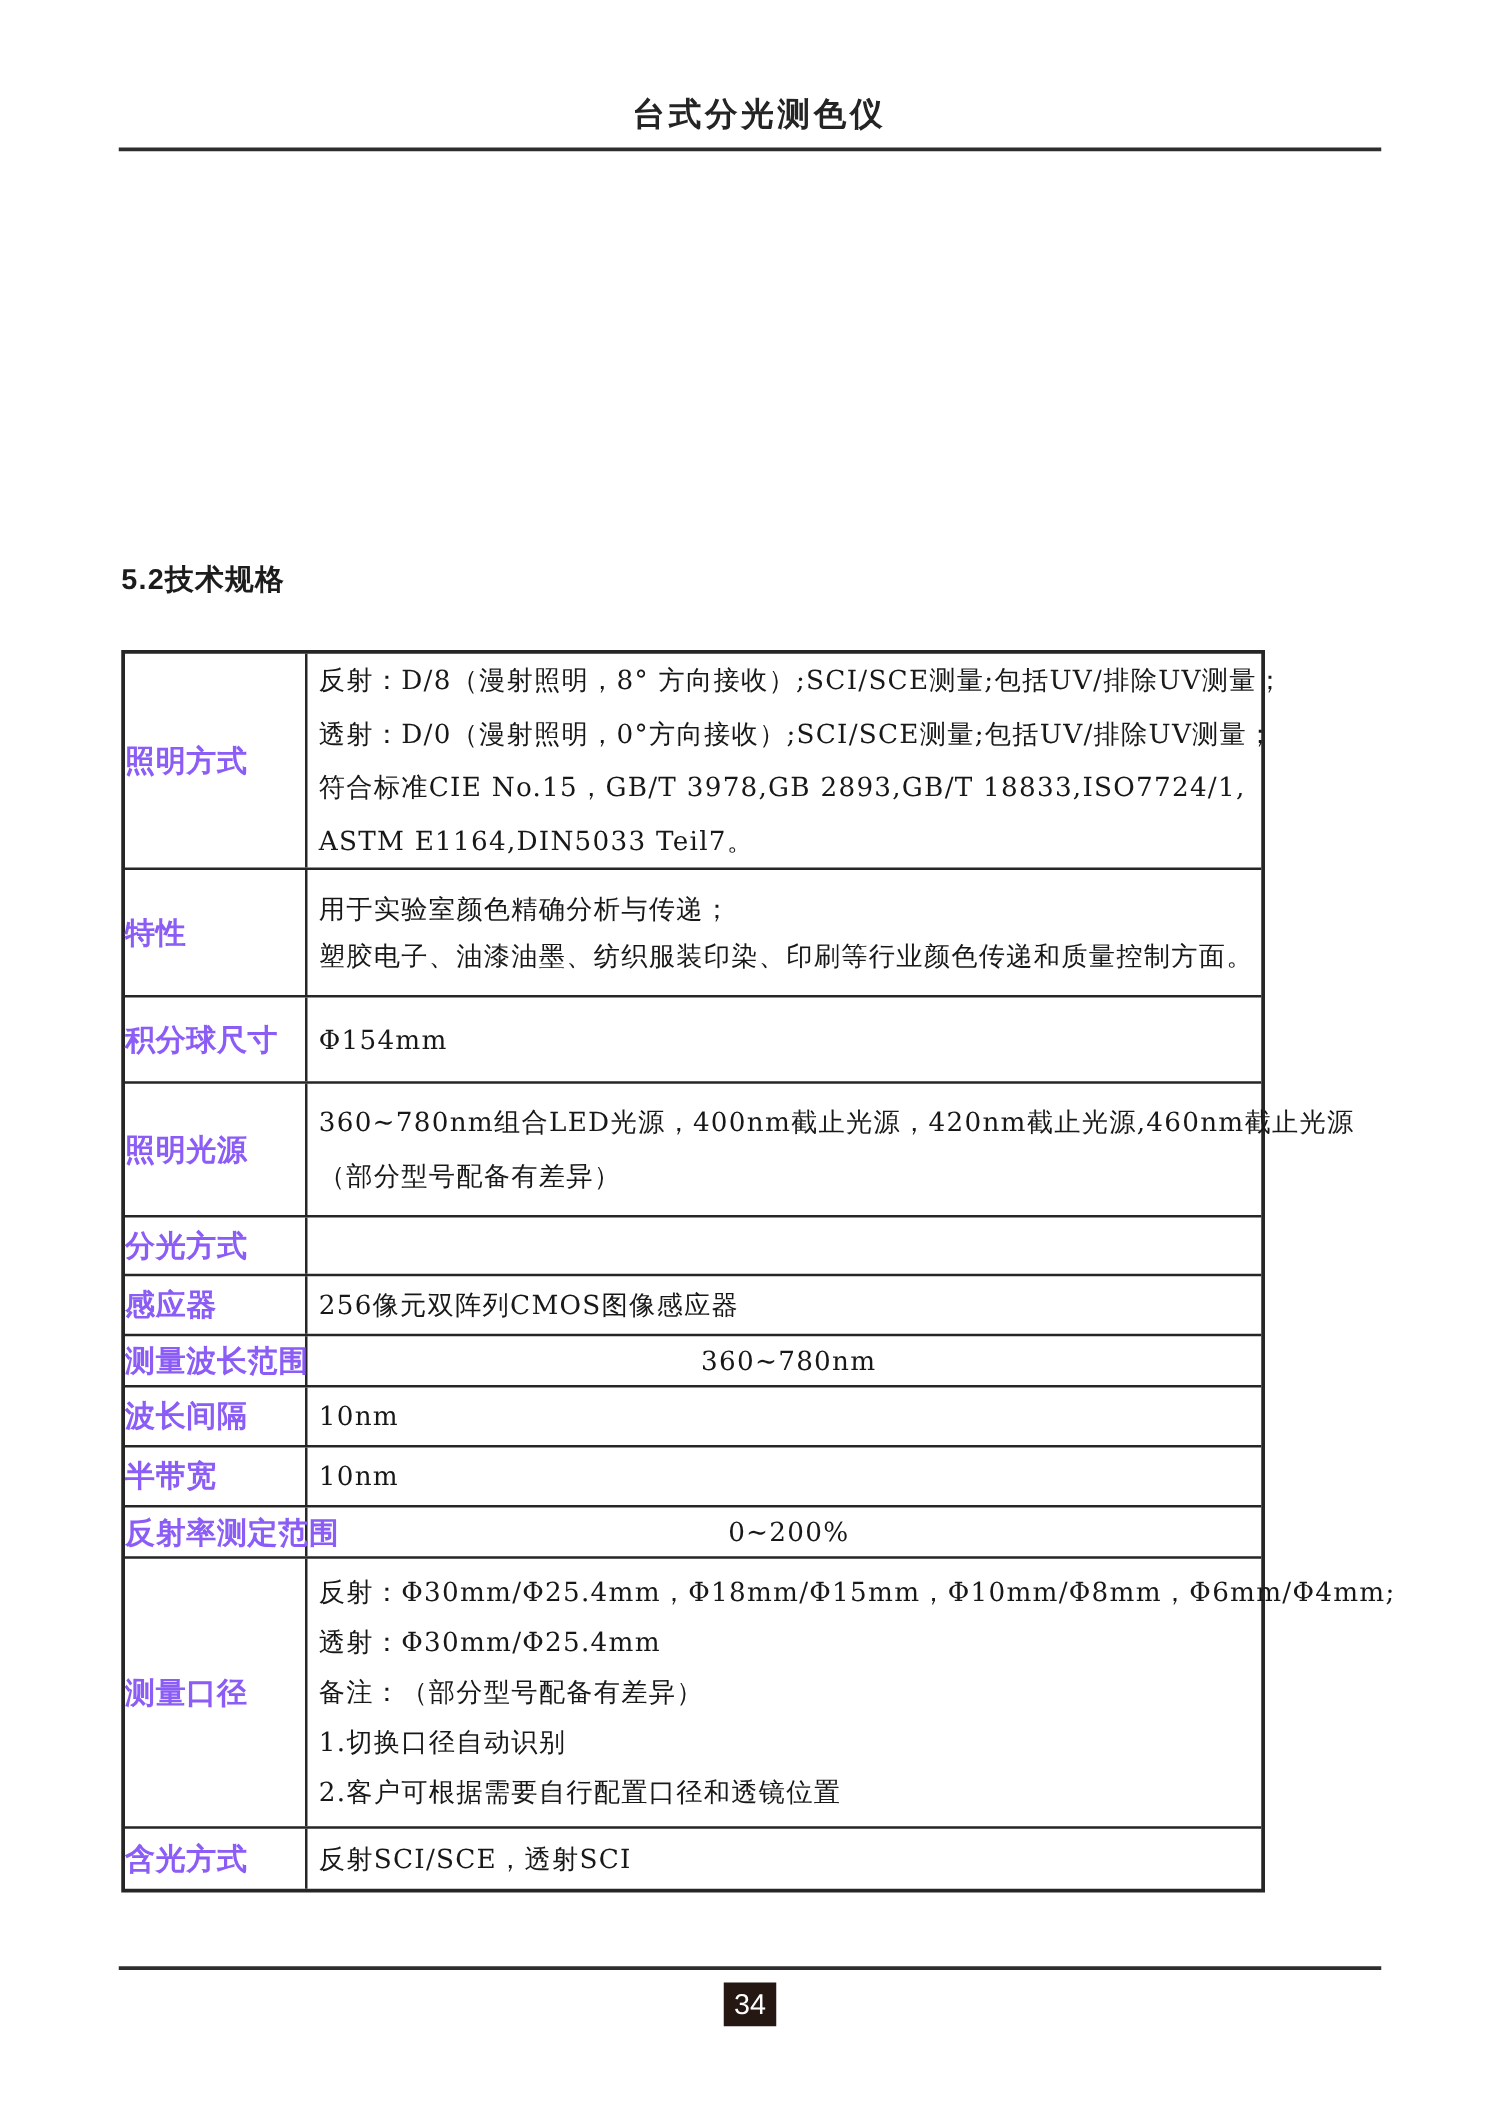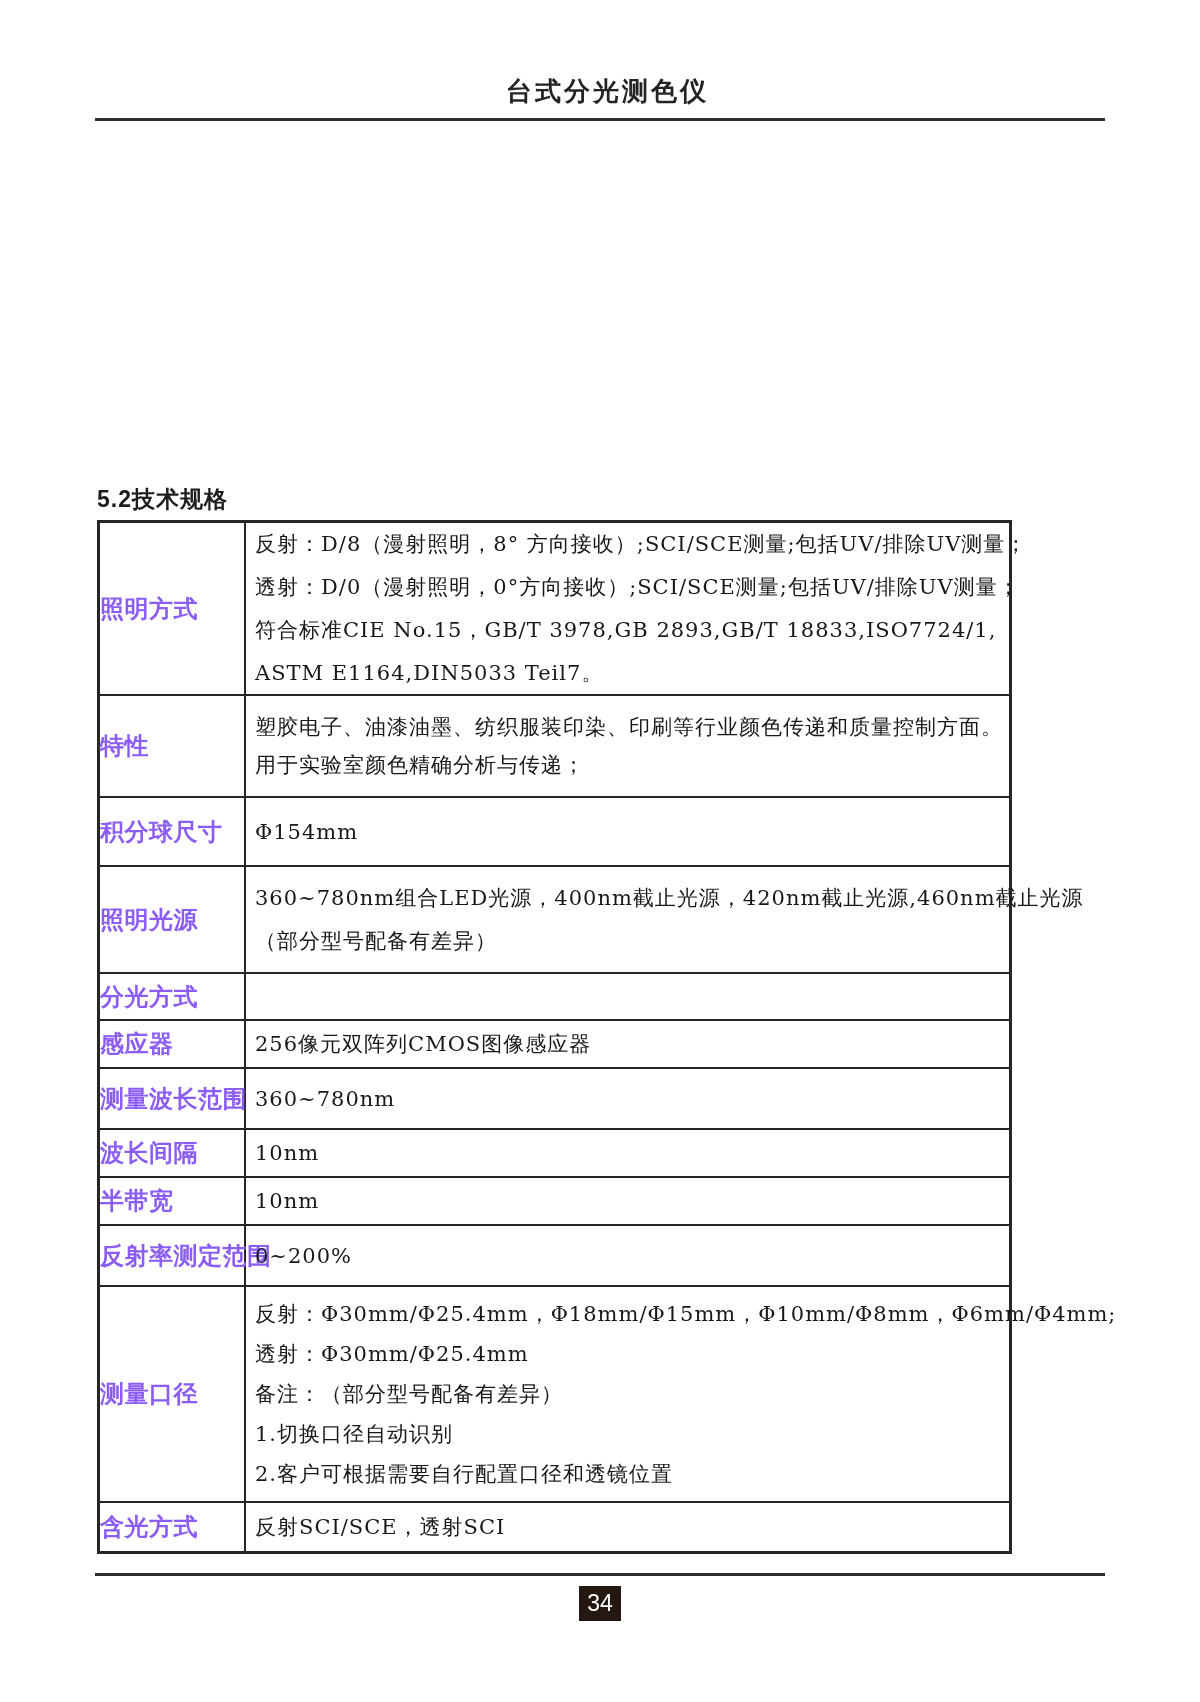--- a/index.html
+++ b/index.html
@@ -20,21 +20,21 @@
 
   .features {
     position: absolute; top: 157px; left: 143px; right: 60px;
     font-family: "DejaVu Serif", "Liberation Serif", serif;
     font-size: 23px; color: #1b1b1b;
   }
   .feature-item { line-height: 37.5px; letter-spacing: 1.5px; white-space: nowrap; }
 
   .section-heading {
     position: absolute; top: 448px; left: 97px;
-    font-size: 23px; font-weight: 700; letter-spacing: 1px; color: #1c1c1c; margin-top: 36px;
+    font-size: 23px; font-weight: 700; letter-spacing: 1px; color: #1c1c1c;
   }
 
   .spec-table {
     position: absolute; top: 520px; left: 97px; width: 915px;
     border: 3px solid #262626; background: #ffffff;
   }
   .trow { display: flex; border-top: 2px solid #262626; }
   .trow:first-child { border-top: none; }
   .tlabel {
     flex: 0 0 146px; width: 146px;
@@ -47,21 +47,21 @@
   .tcontent {
     flex: 1; display: flex; flex-direction: column; justify-content: center;
     padding-left: 9px; padding-right: 2px;
     font-family: "DejaVu Serif", "Liberation Serif", serif;
     font-size: 21px; color: #181818;
   }
   .tline { line-height: 40px; letter-spacing: 1px; white-space: nowrap; }
 
   .h171 { height: 171px; } .h102 { height: 102px; } .h51 { height: 69px; }
   .h107 { height: 107px; } .h47 { height: 47px; gap: 28px; }  .h48 { height: 48px; }
-  .h57  { height: 61px; }  .h216 { height: 216px; } .h50 { height: 50px; }
+  .h57  { height: 41px; text-align: center; }  .h216 { height: 216px; } .h50 { height: 50px; }
   .lh43 .tline { line-height: 43px; }
   .lh38 .tline { line-height: 38px; }
   .lh40 .tline { line-height: 40px; }
 
   .rule-bottom { position: absolute; top: 1573px; left: 95px; width: 1010px; height: 3px; background: #2e2e2e; }
   .page-number-box {
     position: absolute; top: 1586px; left: 579px; width: 42px; height: 35px;
     background: #251711; color: #ffffff;
     display: flex; align-items: center; justify-content: center;
     font-size: 23px; font-family: "Liberation Sans", sans-serif;
@@ -86,22 +86,22 @@
         <div class="tline">反射：D/8（漫射照明，8° 方向接收）;SCI/SCE测量;包括UV/排除UV测量；</div>
         <div class="tline">透射：D/0（漫射照明，0°方向接收）;SCI/SCE测量;包括UV/排除UV测量；</div>
         <div class="tline">符合标准CIE No.15，GB/T 3978,GB 2893,GB/T 18833,ISO7724/1,</div>
         <div class="tline">ASTM E1164,DIN5033 Teil7。</div>
       </div>
     </div>
 
     <div class="trow h102 lh38">
       <div class="tlabel">特性</div>
       <div class="tcontent">
+        <div class="tline">用于实验室颜色精确分析与传递；</div>
         <div class="tline">塑胶电子、油漆油墨、纺织服装印染、印刷等行业颜色传递和质量控制方面。</div>
-        <div class="tline">用于实验室颜色精确分析与传递；</div>
       </div>
     </div>
 
     <div class="trow h51">
       <div class="tlabel">积分球尺寸</div>
       <div class="tcontent">
         <div class="tline">Φ154mm</div>
       </div>
     </div>
 

